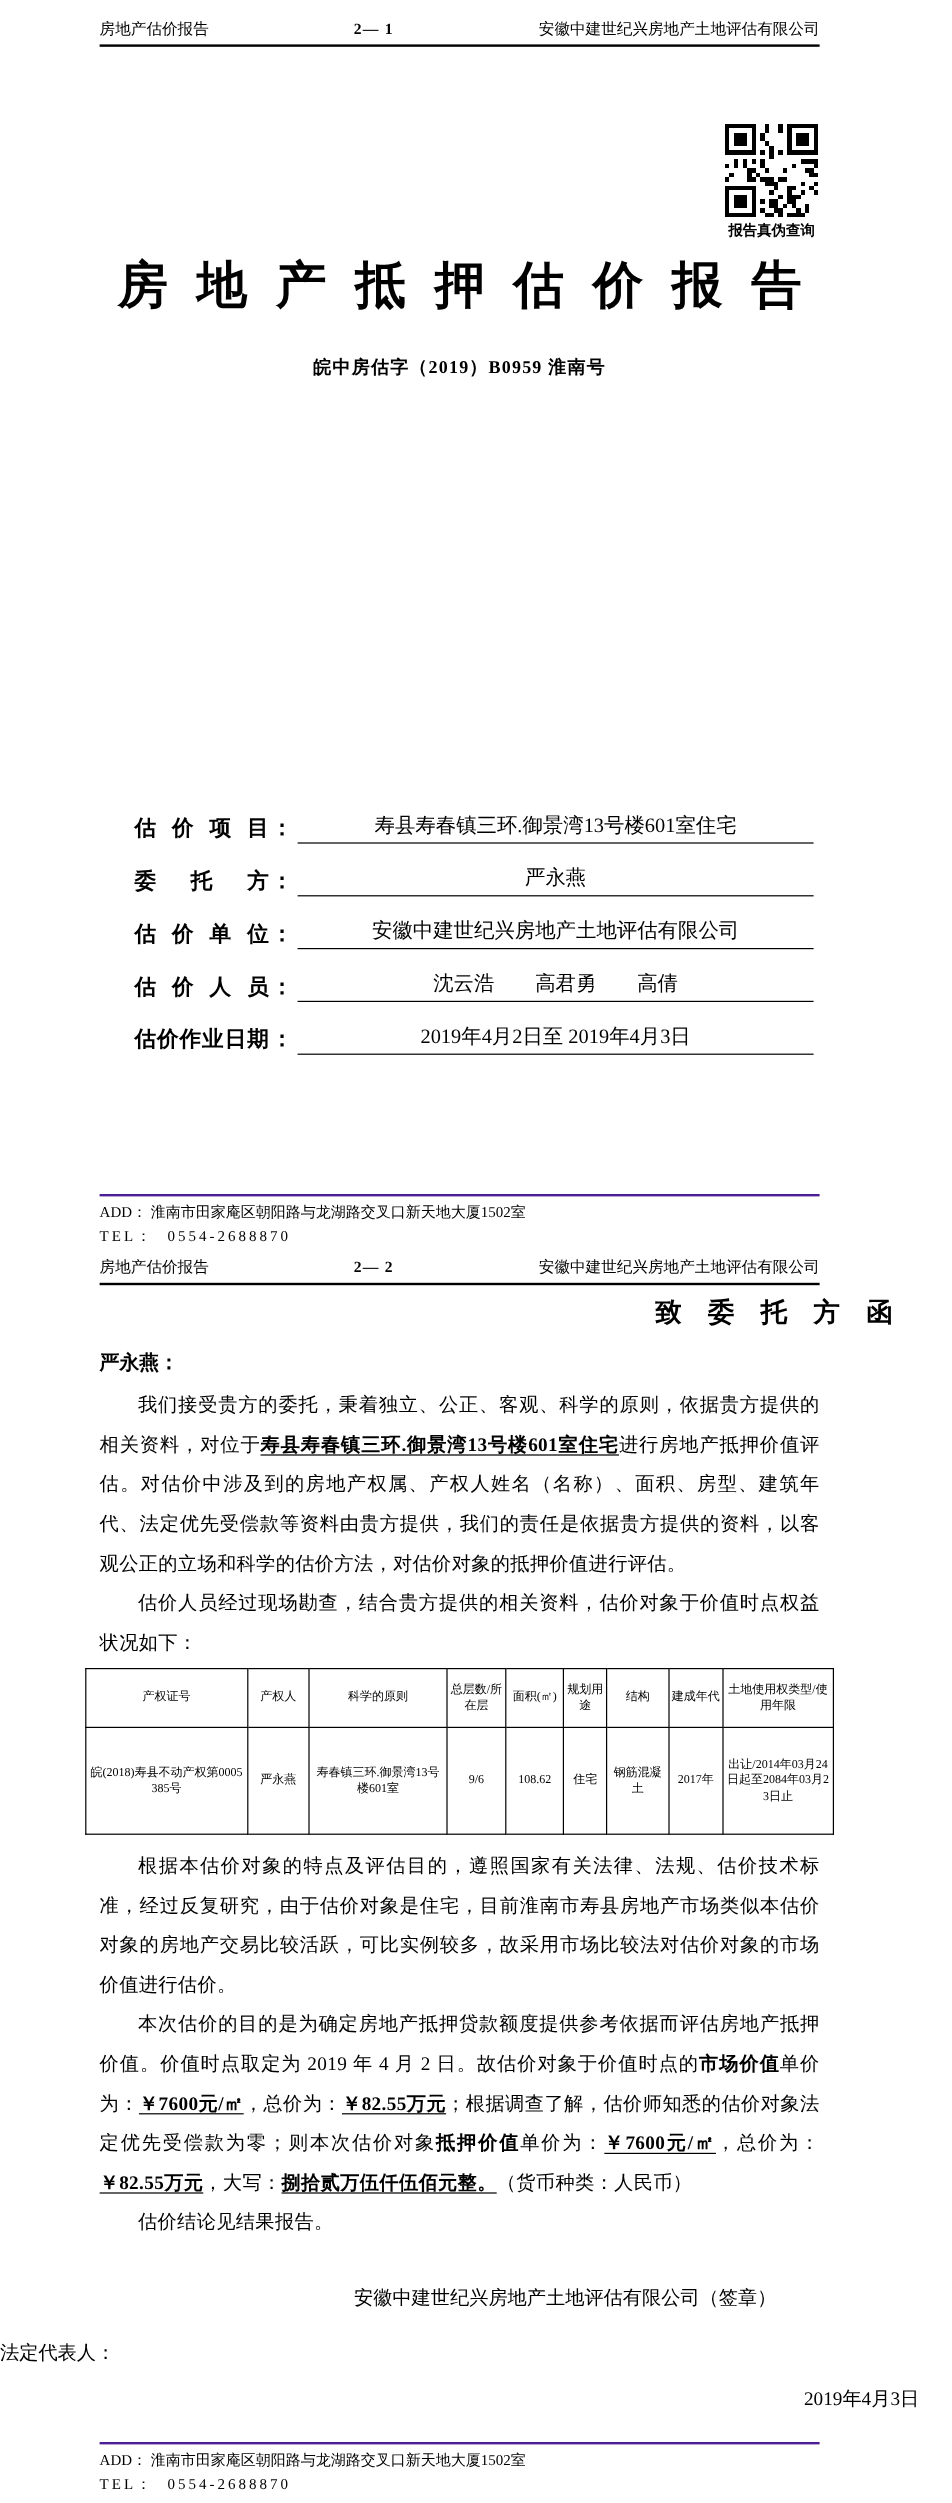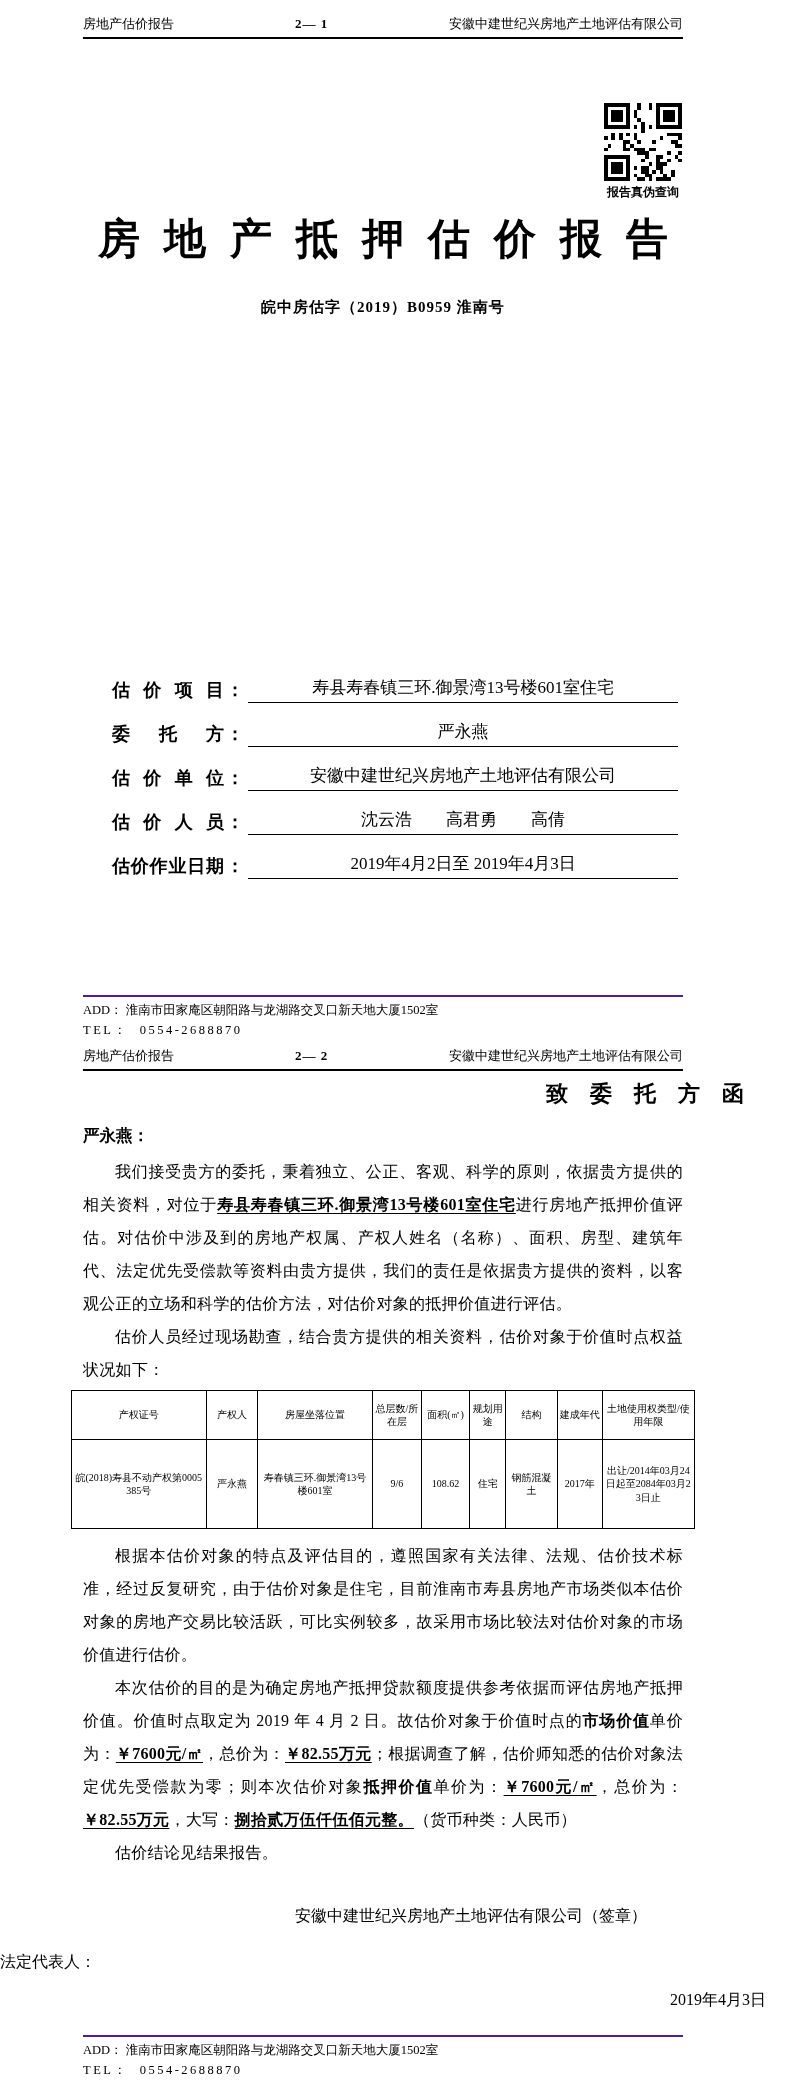--- a/index.html
+++ b/index.html
@@ -275,21 +275,21 @@
         <col style="width:7.7%">
         <col style="width:5.8%">
       <col style="width:8.3%">
         <col style="width:7.2%">
         <col style="width:14.8%">
     </colgroup>
     <thead>
       <tr>
         <th>产权证号</th>
         <th>产权人</th>
-        <th>房屋坐落位置</th>
+        <th>科学的原则</th>
         <th>总层数/所在层</th>
         <th>面积(㎡)</th>
         <th>规划用途</th>
         <th>结构</th>
         <th>建成年代</th>
         <th>土地使用权类型/使用年限</th>
       </tr>
     </thead>
     <tbody>
       <tr>

